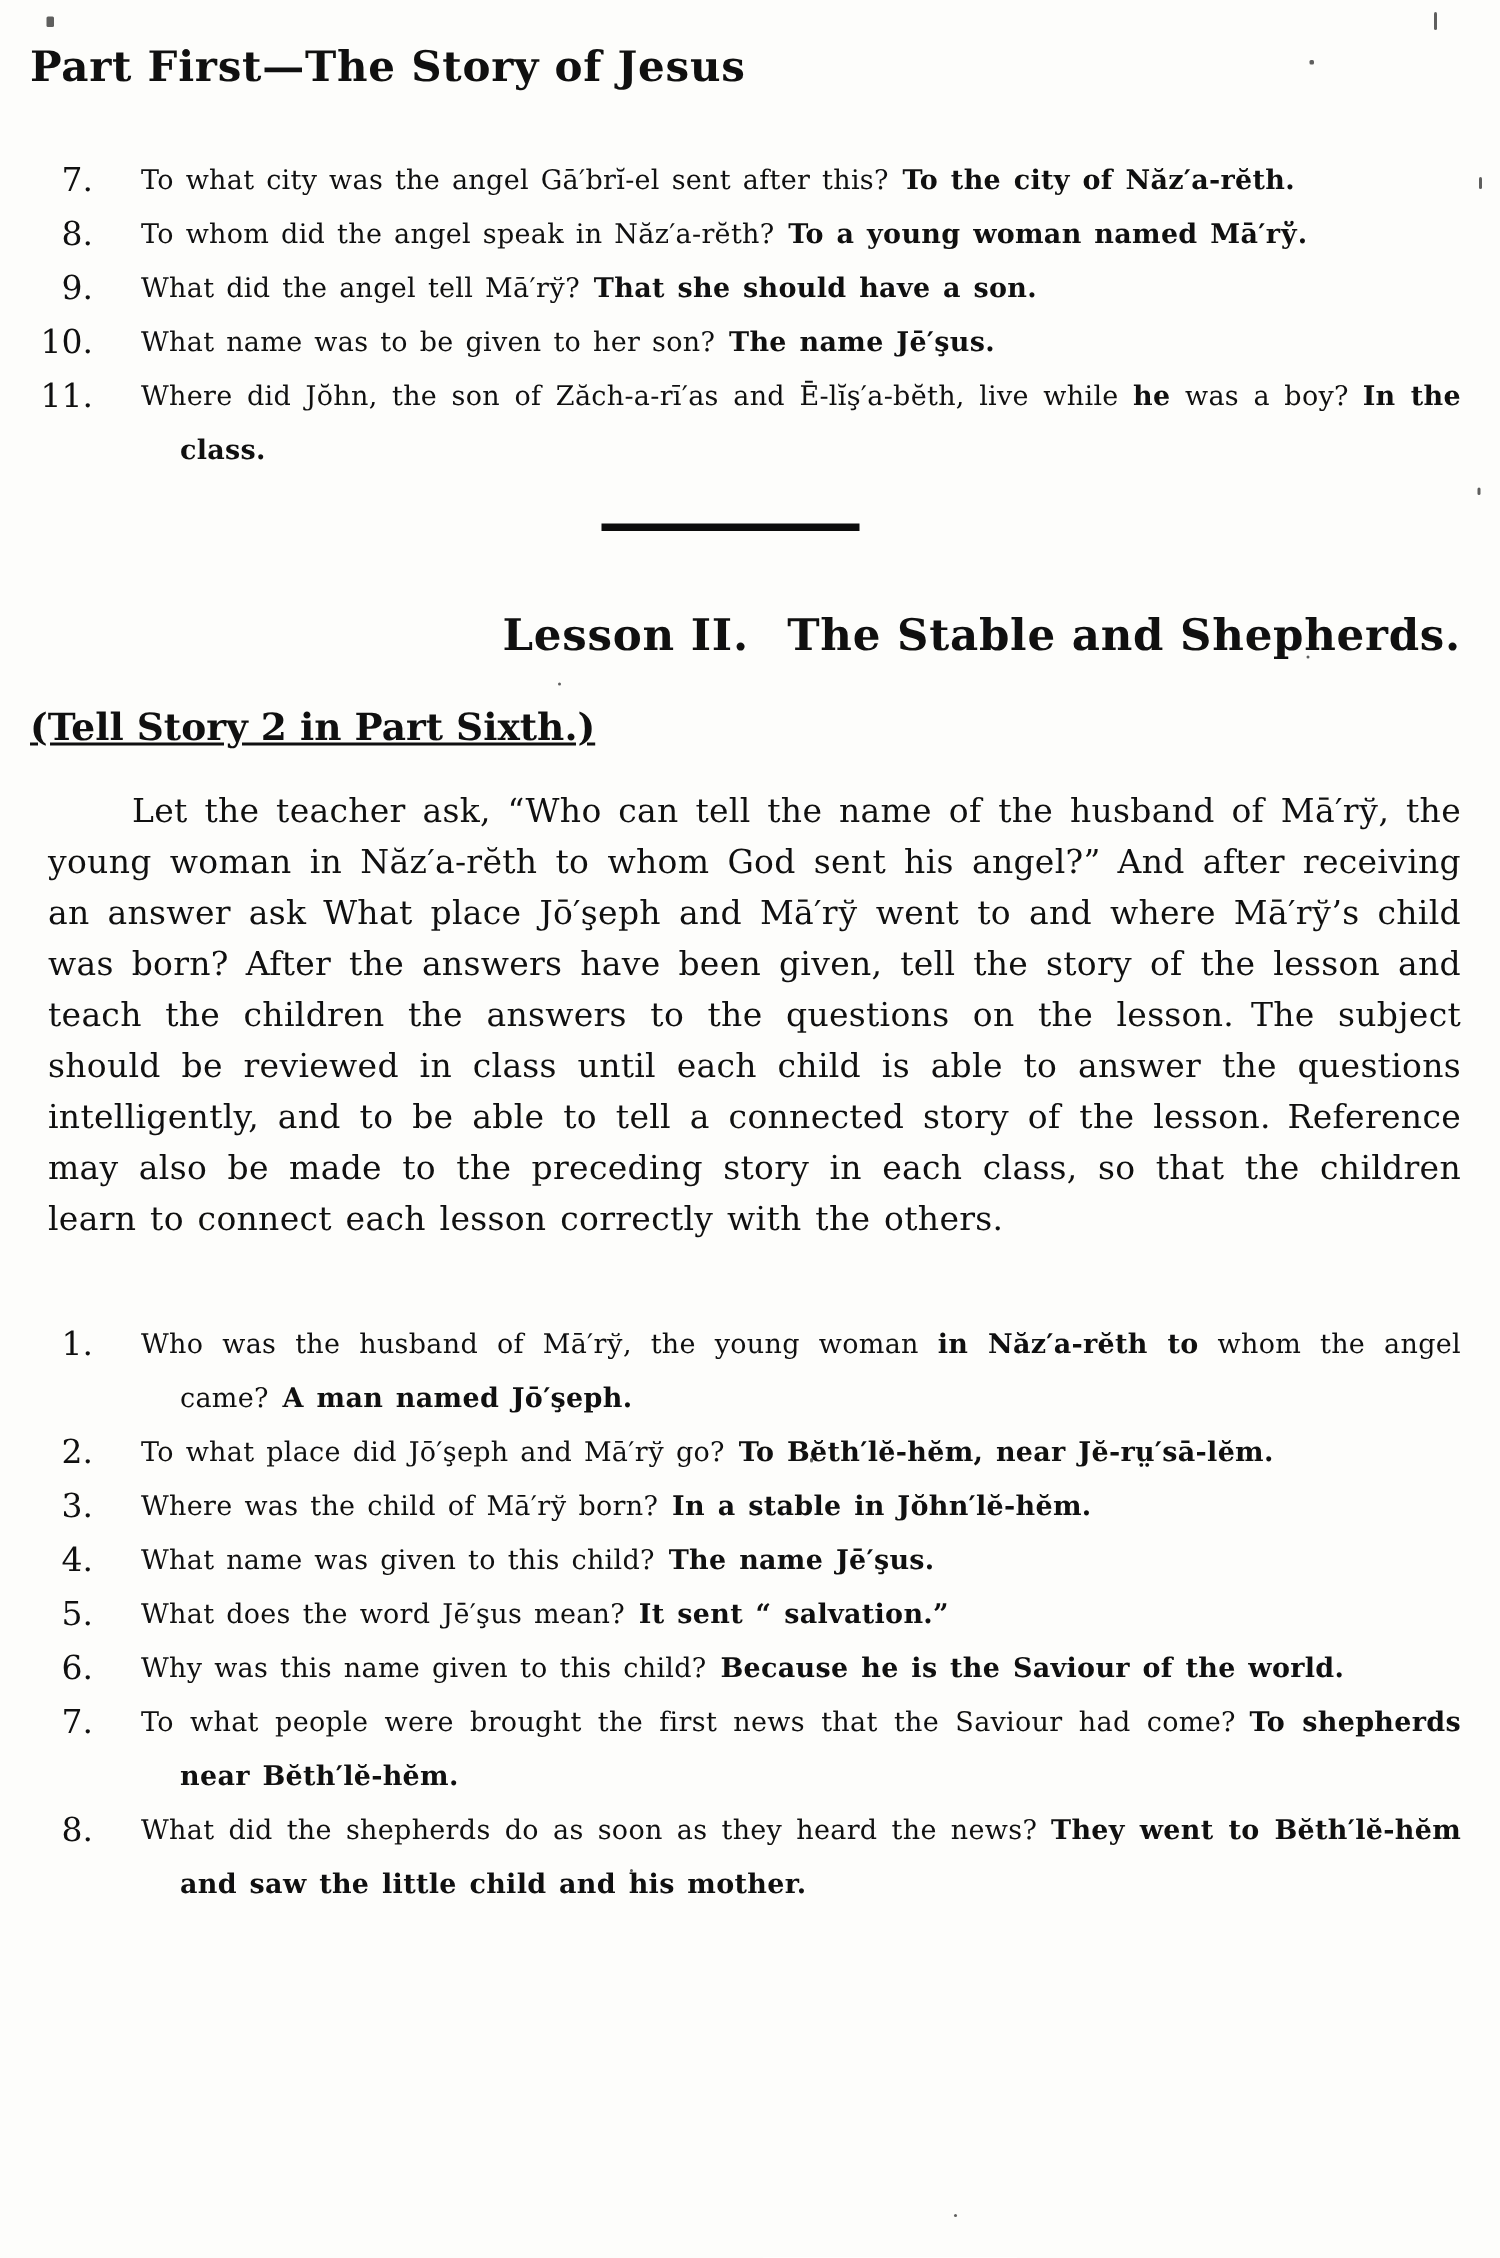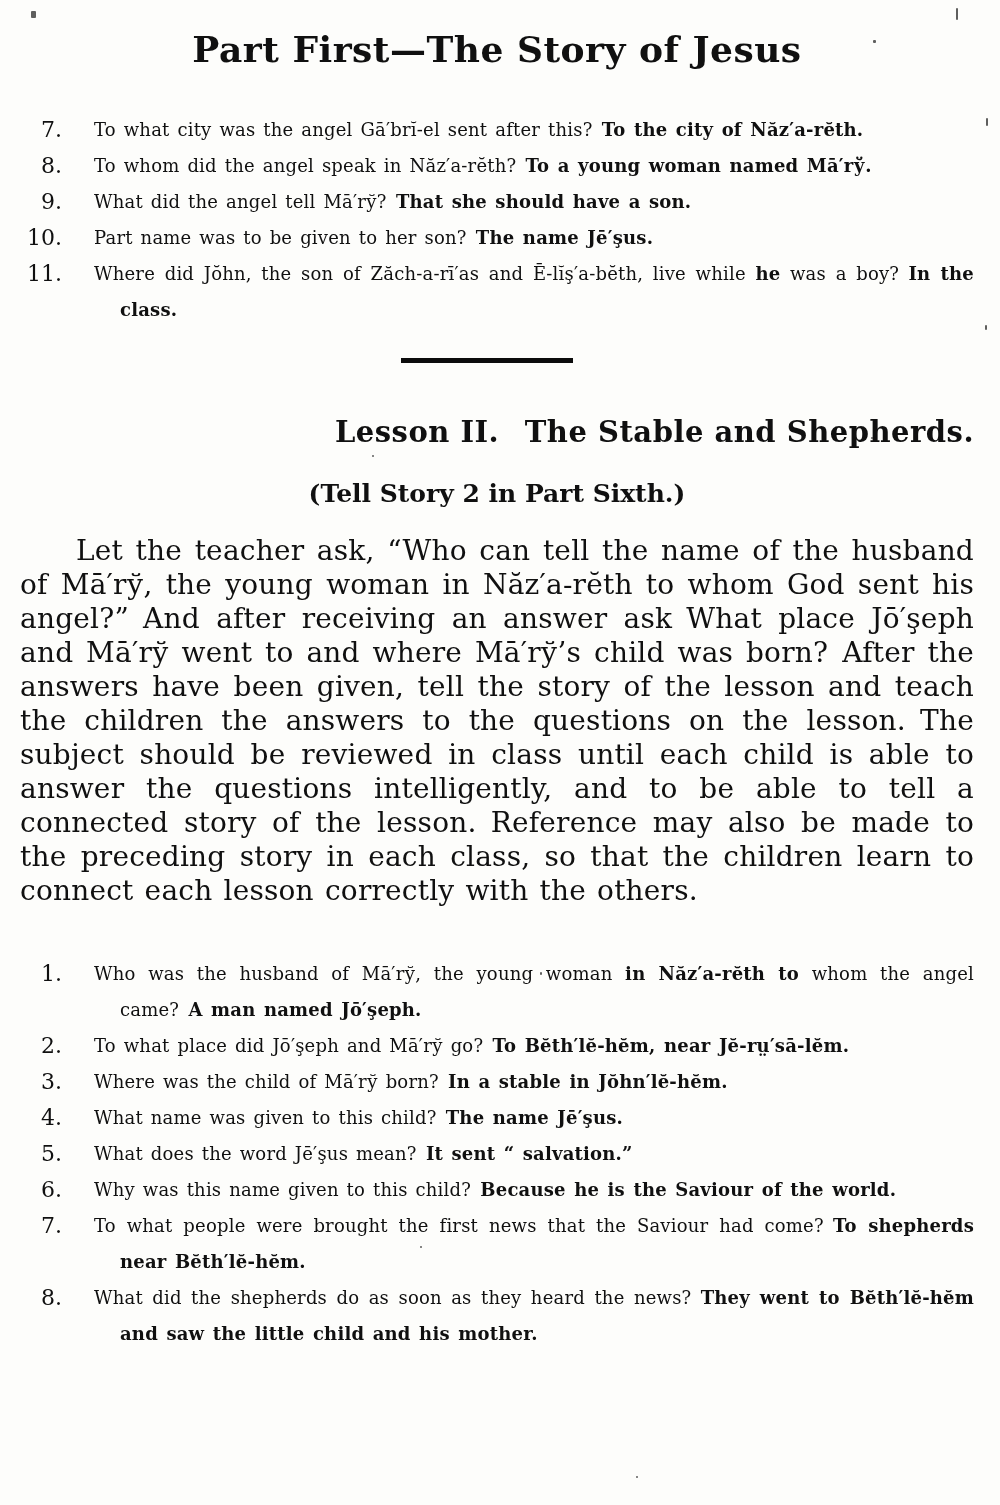--- a/index.html
+++ b/index.html
@@ -8,23 +8,22 @@
     width: 1000px;
     height: 1505px;
     overflow: hidden;
     box-sizing: border-box;
     background: #fdfdfb;
     color: #101010;
     font-family: "DejaVu Serif", "Liberation Serif", serif;
     padding: 28px 26px 0 20px;
   }
   h1.title {
-    font-size: 36px;
+    font-size: 28px;
     font-weight: 700;
-    text-align: center;
     margin: 0 0 42px 0;
     letter-spacing: 0.5px;
   }
   .qlist { margin: 0; }
   .qitem { display: flex; }
   .qnum {
     flex: 0 0 42px;
     text-align: right;
     font-size: 22px;
     line-height: 36px;
@@ -51,29 +50,30 @@
   h2.lesson {
     font-size: 29px;
     font-weight: 700;
     text-align: right;
     margin: 52px 0 0 0;
     letter-spacing: 0.5px;
   }
   .subheading {
     font-size: 25px;
     font-weight: 700;
-    text-align: center;
+    text-align: left;
     margin-top: 30px;
+    text-decoration: underline;
   }
   p.teacher {
-    font-size: 28px;
+    font-size: 22px;
     line-height: 34px;
     text-align: justify;
     text-indent: 56px;
-    margin: 26px 0 0 0;
+    margin: 26px 0 0 12px;
     letter-spacing: 0.2px;
     word-spacing: 2px;
   }
   .qlist.bottom { margin-top: 48px; }
   .speck { position: absolute; background: #2a2a2a; opacity: 0.75; border-radius: 1px; }
 </style>
 </head>
 <body>
 
 <div class="page">
@@ -92,21 +92,21 @@
         <div class="qtext"><span>To whom did the angel speak in Năz′a-rĕth? </span><span class="b">To a young woman named Mā′rў.</span></div>
       </div>
 
       <div class="qitem">
         <div class="qnum">9.</div>
         <div class="qtext"><span>What did the angel tell Mā′rў? </span><span class="b">That she should have a son.</span></div>
       </div>
 
       <div class="qitem">
         <div class="qnum">10.</div>
-        <div class="qtext"><span>Part name was to be given to her son? </span><span class="b">The name Jē′şus.</span></div>
+        <div class="qtext"><span>What name was to be given to her son? </span><span class="b">The name Jē′şus.</span></div>
       </div>
 
       <div class="qitem">
         <div class="qnum">11.</div>
         <div class="qtext"><span>Where did Jŏhn, the son of Zăch-a-rī′as and Ē-lĭş′a-bĕth, live while </span><span class="b">he</span><span> was a boy? </span><span class="b">In the class.</span></div>
       </div>
     </div>
 
   <div class="rule"></div>
 

